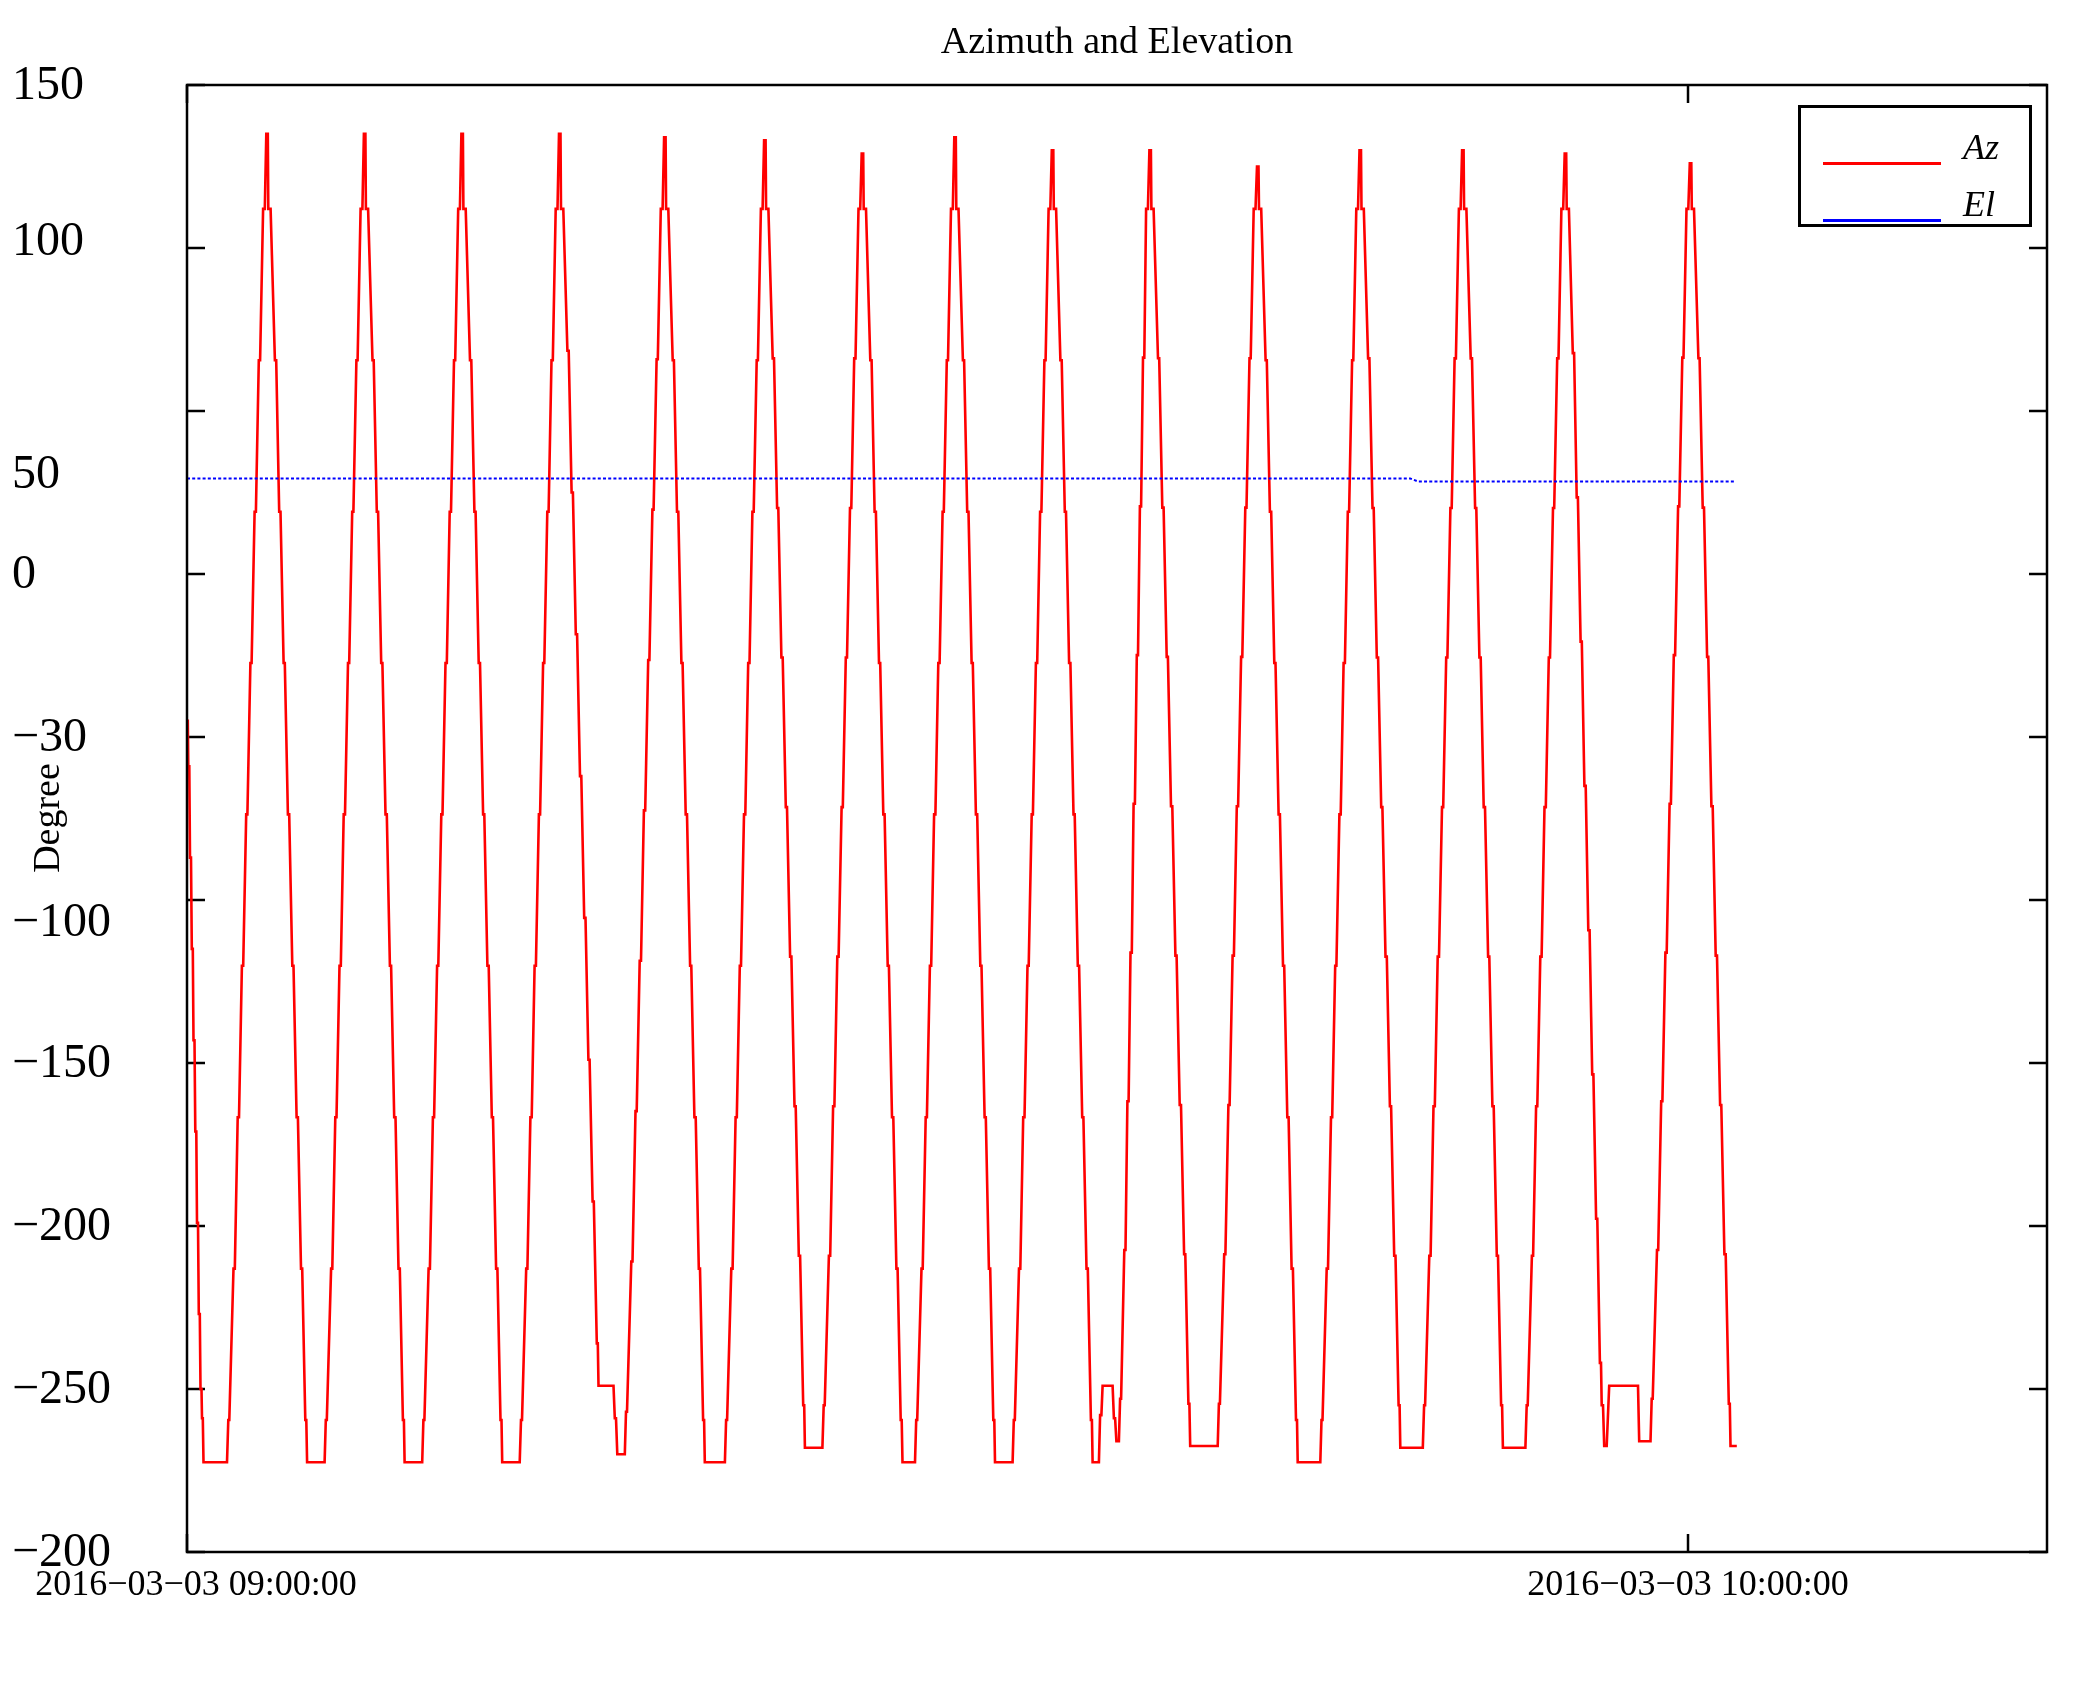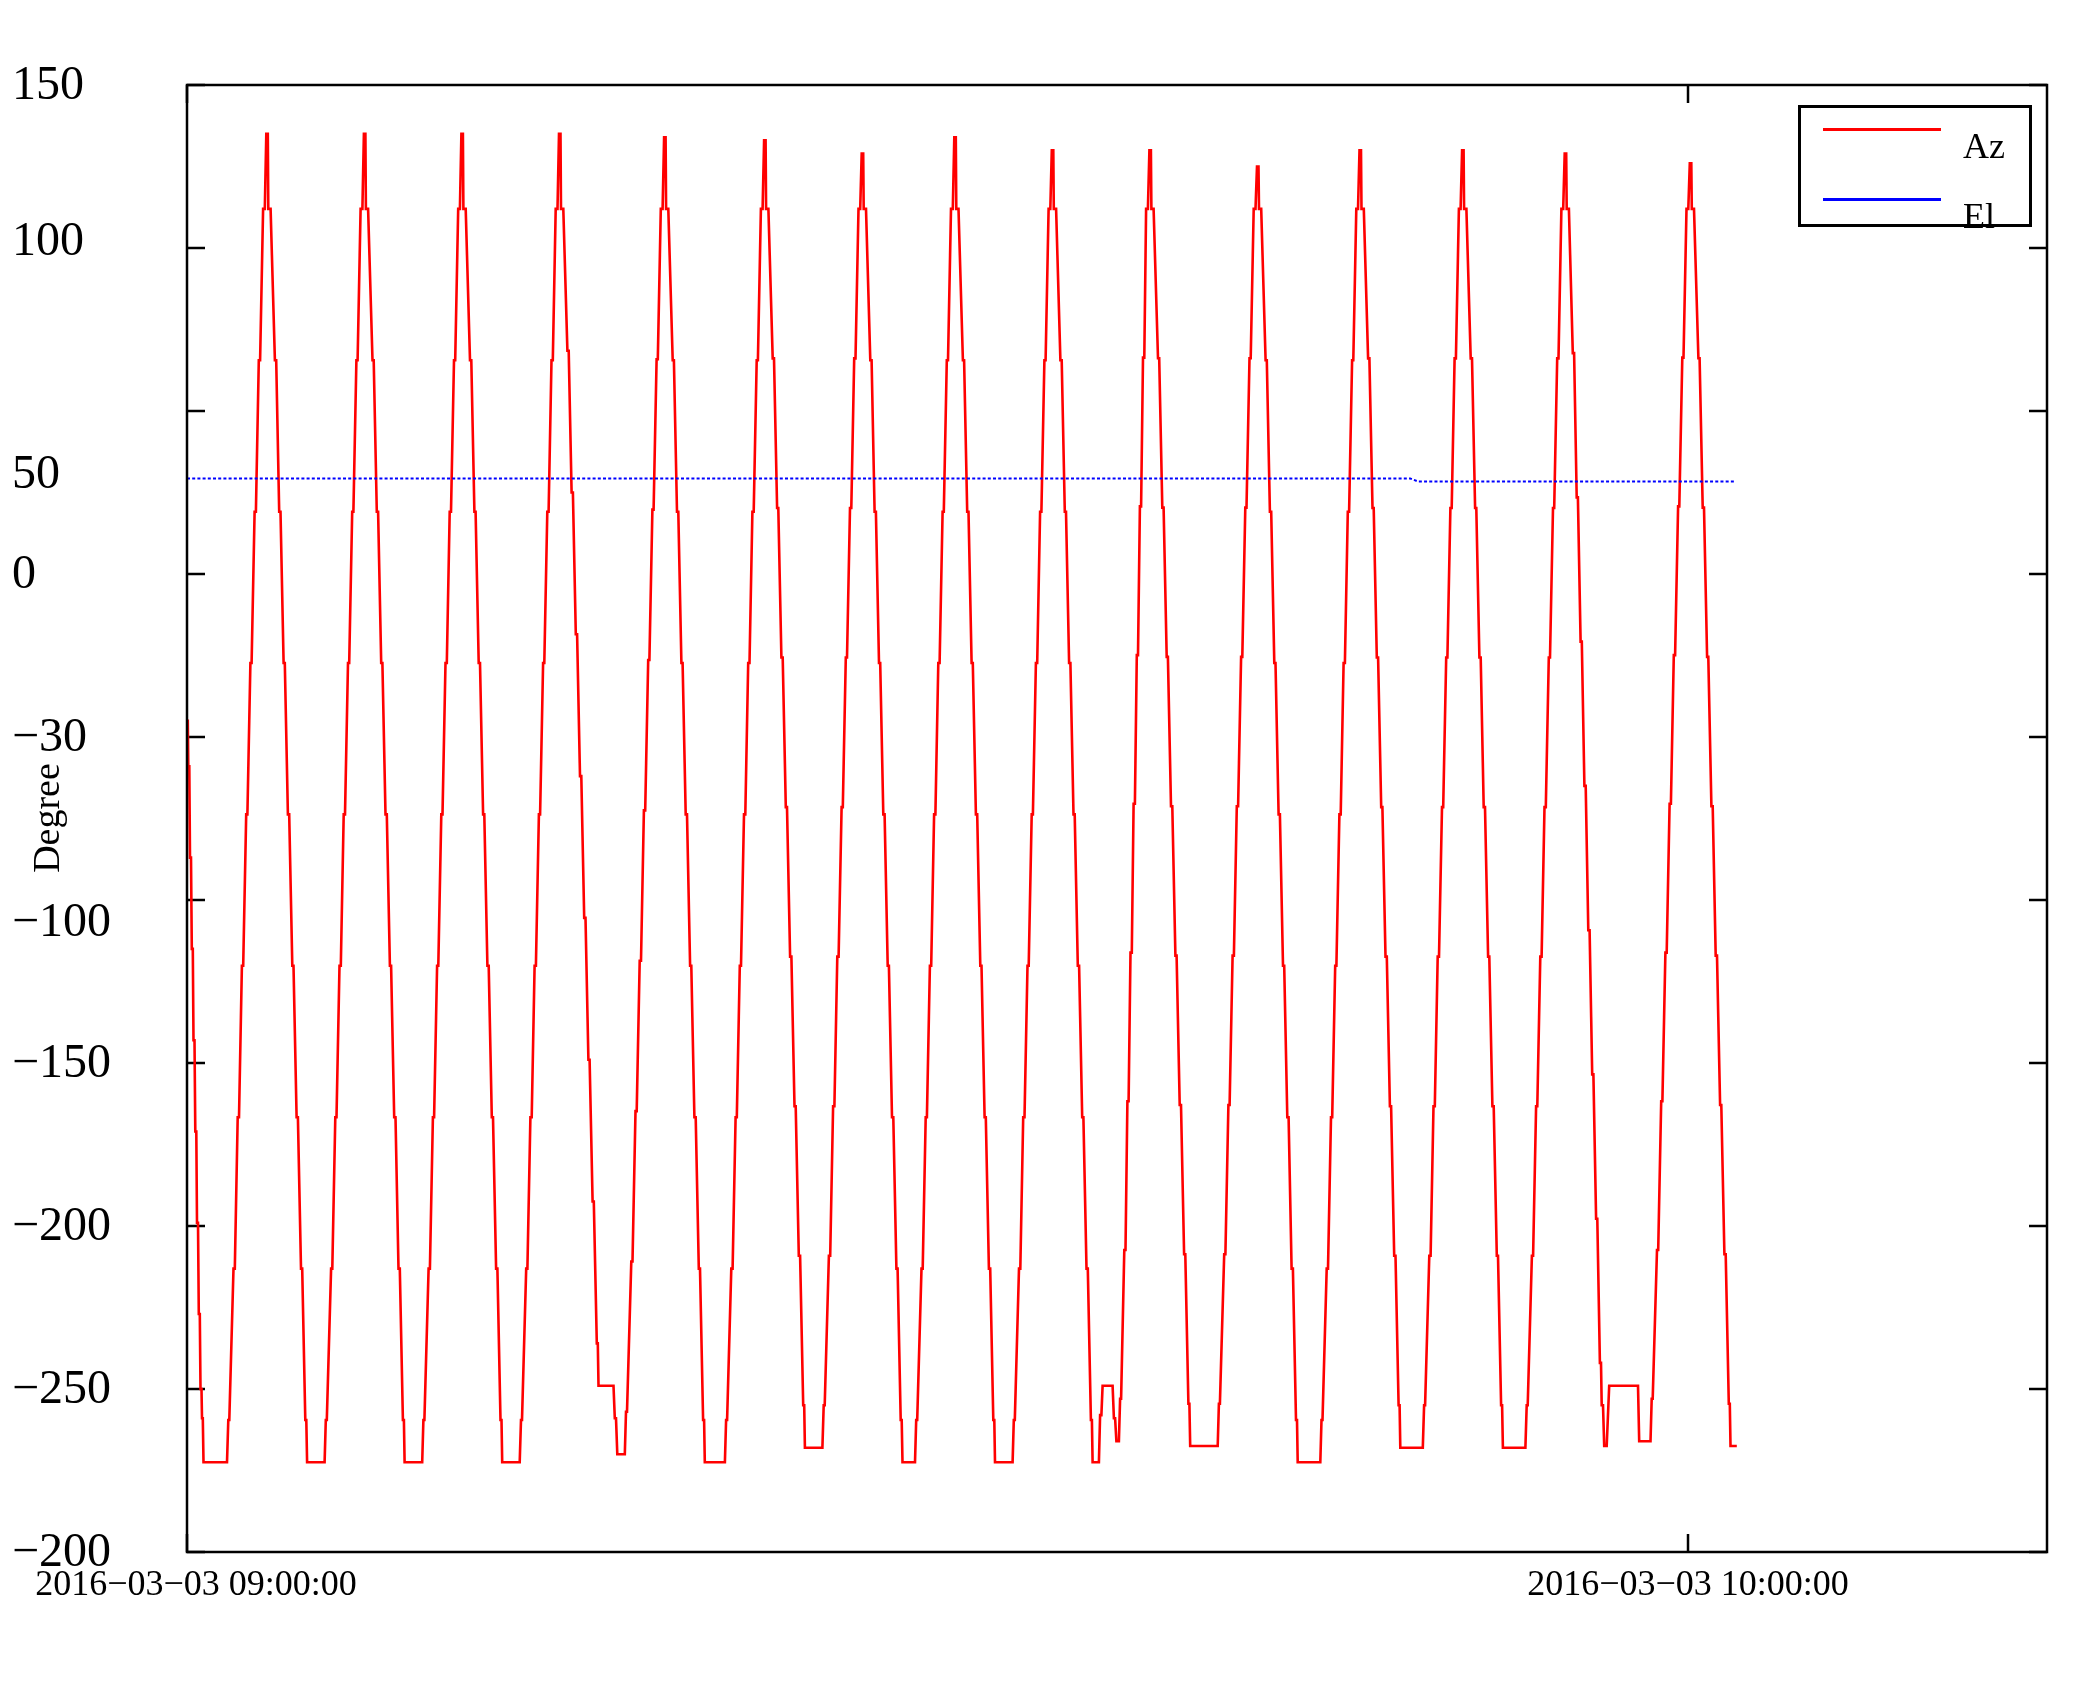--- a/index.html
+++ b/index.html
@@ -9,21 +9,21 @@
   .chart-title{position:absolute;left:187px;top:18px;width:1860px;text-align:center;
        font-size:38px;}
   .y-axis-label{position:absolute;left:46px;top:818px;font-size:38px;white-space:nowrap;
        transform:translate(-50%,-50%) rotate(-90deg);}
   .ytick{position:absolute;left:12px;width:160px;text-align:left;font-size:48px;
        transform:translateY(-54%);white-space:nowrap;}
   .xtick{position:absolute;width:900px;text-align:center;font-size:36px;top:1562px;
        white-space:nowrap;}
   .legend{position:absolute;left:1798px;top:105px;width:234px;height:122px;
        border:3px solid #000;background:#fff;box-sizing:border-box;}
-  .legend-row{display:flex;align-items:flex-start;height:50px;margin-top:20px;}
+  .legend-row{display:flex;align-items:flex-end;height:50px;margin-top:7px;font-style:italic;}
   .legend-swatch{width:118px;height:3px;margin-left:22px;flex:none;}
   .legend-label{font-size:36px;margin-left:22px;line-height:1;}
 </style>
 </head>
 <body>
 
 <div class="fig">
   <svg id="chart-svg" width="2075" height="1683" viewBox="0 0 2075 1683">
     <g id="g-ticks">
         <line stroke="#000" stroke-width="2.5" x1="187" y1="85" x2="205" y2="85"></line>
@@ -51,20 +51,21 @@
         <line stroke="#000" stroke-width="2.5" x1="1688.008742434432" y1="1552" x2="1688.008742434432" y2="1534"></line>
         <line stroke="#000" stroke-width="2.5" x1="1688.008742434432" y1="85" x2="1688.008742434432" y2="103"></line>
       </g>
     <g id="g-data">
         <polyline points="187.0,720.7 187.8,720.7 188.3,766.3 189.3,766.3 190.0,857.6 191.0,857.6 191.8,948.9 192.8,948.9 193.5,1040.2 194.5,1040.2 195.3,1131.5 196.3,1131.5 197.0,1222.7 198.0,1222.7 198.8,1314.0 199.8,1314.0 200.5,1389.0 201.5,1389.0 202.0,1418.3 202.8,1418.3 203.5,1462.3 227.0,1462.3 227.0,1462.3 228.3,1420.0 229.3,1420.0 233.5,1268.6 234.8,1268.6 237.7,1117.2 239.0,1117.2 241.9,965.8 243.2,965.8 246.2,814.4 247.4,814.4 250.4,663.0 251.6,663.0 254.6,511.7 255.9,511.7 258.8,360.3 260.1,360.3 263.1,208.9 264.8,208.9 266.3,133.9 267.8,133.9 268.3,208.9 270.6,208.9 274.9,360.3 276.2,360.3 279.2,511.7 280.5,511.7 283.6,663.0 284.8,663.0 287.9,814.4 289.2,814.4 292.3,965.8 293.5,965.8 296.6,1117.2 297.9,1117.2 301.0,1268.6 302.2,1268.6 305.3,1420.0 306.3,1420.0 307.1,1462.3 324.6,1462.3 324.6,1462.3 325.8,1420.0 326.8,1420.0 331.1,1268.6 332.3,1268.6 335.3,1117.2 336.5,1117.2 339.5,965.8 340.8,965.8 343.7,814.4 345.0,814.4 348.0,663.0 349.2,663.0 352.2,511.7 353.4,511.7 356.4,360.3 357.6,360.3 360.6,208.9 362.4,208.9 363.9,133.9 365.4,133.9 365.9,208.9 368.1,208.9 372.5,360.3 373.7,360.3 376.8,511.7 378.1,511.7 381.2,663.0 382.4,663.0 385.5,814.4 386.8,814.4 389.9,965.8 391.1,965.8 394.2,1117.2 395.5,1117.2 398.5,1268.6 399.8,1268.6 402.9,1420.0 403.9,1420.0 404.6,1462.3 422.2,1462.3 422.2,1462.3 423.4,1420.0 424.4,1420.0 428.6,1268.6 429.9,1268.6 432.9,1117.2 434.1,1117.2 437.1,965.8 438.3,965.8 441.3,814.4 442.5,814.4 445.5,663.0 446.8,663.0 449.7,511.7 451.0,511.7 454.0,360.3 455.2,360.3 458.2,208.9 459.9,208.9 461.4,133.9 462.9,133.9 463.4,208.9 465.7,208.9 470.0,360.3 471.3,360.3 474.4,511.7 475.6,511.7 478.7,663.0 480.0,663.0 483.1,814.4 484.3,814.4 487.4,965.8 488.7,965.8 491.8,1117.2 493.0,1117.2 496.1,1268.6 497.4,1268.6 500.5,1420.0 501.5,1420.0 502.2,1462.3 519.7,1462.3 519.7,1462.3 521.0,1420.0 522.0,1420.0 526.2,1268.6 527.4,1268.6 530.4,1117.2 531.7,1117.2 534.6,965.8 535.9,965.8 538.9,814.4 540.1,814.4 543.1,663.0 544.3,663.0 547.3,511.7 548.6,511.7 551.5,360.3 552.8,360.3 555.7,208.9 557.5,208.9 559.0,133.9 560.5,133.9 561.0,208.9 563.3,208.9 567.4,350.7 568.7,350.7 571.6,492.5 572.9,492.5 575.8,634.3 577.1,634.3 580.0,776.1 581.3,776.1 584.2,917.9 585.5,917.9 588.4,1059.7 589.6,1059.7 592.6,1201.5 593.8,1201.5 596.8,1343.4 597.8,1343.4 598.5,1385.7 613.5,1385.7 614.8,1418.3 616.0,1418.3 617.3,1454.2 621.0,1454.2 624.8,1454.2 624.8,1454.2 626.0,1411.8 627.0,1411.8 631.3,1261.5 632.5,1261.5 635.5,1111.1 636.7,1111.1 639.7,960.7 641.0,960.7 643.9,810.4 645.2,810.4 648.2,660.0 649.4,660.0 652.4,509.6 653.6,509.6 656.6,359.2 657.8,359.2 660.8,208.9 662.6,208.9 664.1,137.2 665.6,137.2 666.1,208.9 668.3,208.9 672.7,360.3 673.9,360.3 677.0,511.7 678.3,511.7 681.4,663.0 682.6,663.0 685.7,814.4 687.0,814.4 690.1,965.8 691.3,965.8 694.4,1117.2 695.7,1117.2 698.8,1268.6 700.0,1268.6 703.1,1420.0 704.1,1420.0 704.8,1462.3 724.9,1462.3 724.9,1462.3 726.1,1420.0 727.1,1420.0 731.3,1268.6 732.6,1268.6 735.6,1117.2 736.8,1117.2 739.8,965.8 741.0,965.8 744.0,814.4 745.3,814.4 748.2,663.0 749.5,663.0 752.4,511.7 753.7,511.7 756.7,360.3 757.9,360.3 760.9,208.9 762.6,208.9 764.1,140.4 765.6,140.4 766.1,208.9 768.4,208.9 772.7,358.4 774.0,358.4 777.1,508.0 778.3,508.0 781.4,657.5 782.7,657.5 785.8,807.1 787.0,807.1 790.1,956.6 791.4,956.6 794.5,1106.2 795.7,1106.2 798.8,1255.7 800.1,1255.7 803.2,1405.3 804.2,1405.3 804.9,1447.7 822.4,1447.7 822.4,1447.7 823.7,1405.3 824.7,1405.3 828.9,1255.7 830.2,1255.7 833.1,1106.2 834.4,1106.2 837.3,956.6 838.6,956.6 841.6,807.1 842.8,807.1 845.8,657.5 847.0,657.5 850.0,508.0 851.3,508.0 854.2,358.4 855.5,358.4 858.5,208.9 860.2,208.9 861.7,153.5 863.2,153.5 863.7,208.9 866.0,208.9 870.3,360.3 871.6,360.3 874.6,511.7 875.9,511.7 879.0,663.0 880.2,663.0 883.3,814.4 884.6,814.4 887.7,965.8 888.9,965.8 892.0,1117.2 893.3,1117.2 896.4,1268.6 897.6,1268.6 900.7,1420.0 901.7,1420.0 902.5,1462.3 915.0,1462.3 915.0,1462.3 916.2,1420.0 917.2,1420.0 921.5,1268.6 922.7,1268.6 925.7,1117.2 926.9,1117.2 929.9,965.8 931.2,965.8 934.1,814.4 935.4,814.4 938.3,663.0 939.6,663.0 942.6,511.7 943.8,511.7 946.8,360.3 948.0,360.3 951.0,208.9 952.8,208.9 954.3,137.2 955.8,137.2 956.3,208.9 958.5,208.9 962.9,360.3 964.1,360.3 967.2,511.7 968.5,511.7 971.6,663.0 972.8,663.0 975.9,814.4 977.2,814.4 980.3,965.8 981.5,965.8 984.6,1117.2 985.8,1117.2 988.9,1268.6 990.2,1268.6 993.3,1420.0 994.3,1420.0 995.0,1462.3 1012.6,1462.3 1012.6,1462.3 1013.8,1420.0 1014.8,1420.0 1019.0,1268.6 1020.3,1268.6 1023.2,1117.2 1024.5,1117.2 1027.5,965.8 1028.7,965.8 1031.7,814.4 1032.9,814.4 1035.9,663.0 1037.2,663.0 1040.1,511.7 1041.4,511.7 1044.4,360.3 1045.6,360.3 1048.6,208.9 1050.3,208.9 1051.8,150.2 1053.3,150.2 1053.8,208.9 1056.1,208.9 1060.4,360.3 1061.7,360.3 1064.8,511.7 1066.0,511.7 1069.1,663.0 1070.4,663.0 1073.5,814.4 1074.7,814.4 1077.8,965.8 1079.1,965.8 1082.2,1117.2 1083.4,1117.2 1086.5,1268.6 1087.8,1268.6 1090.9,1420.0 1091.9,1420.0 1092.6,1462.3 1098.9,1462.3 1100.1,1415.1 1101.4,1415.1 1102.6,1385.7 1112.6,1385.7 1113.9,1418.3 1115.1,1418.3 1116.4,1441.2 1118.9,1441.2 1118.9,1441.2 1120.1,1398.8 1121.1,1398.8 1124.3,1250.0 1125.5,1250.0 1127.4,1101.3 1128.6,1101.3 1130.5,952.6 1131.8,952.6 1133.6,803.8 1134.9,803.8 1136.8,655.1 1138.0,655.1 1139.9,506.4 1141.1,506.4 1143.0,357.6 1144.3,357.6 1146.1,208.9 1147.9,208.9 1149.4,150.2 1150.9,150.2 1151.4,208.9 1153.6,208.9 1158.0,358.2 1159.2,358.2 1162.3,507.6 1163.6,507.6 1166.7,656.9 1167.9,656.9 1171.0,806.3 1172.3,806.3 1175.4,955.6 1176.6,955.6 1179.7,1105.0 1181.0,1105.0 1184.1,1254.3 1185.3,1254.3 1188.4,1403.7 1189.4,1403.7 1190.2,1446.0 1217.7,1446.0 1217.7,1446.0 1218.9,1403.7 1219.9,1403.7 1224.2,1254.3 1225.4,1254.3 1228.4,1105.0 1229.6,1105.0 1232.6,955.6 1233.9,955.6 1236.8,806.3 1238.1,806.3 1241.1,656.9 1242.3,656.9 1245.3,507.6 1246.5,507.6 1249.5,358.2 1250.7,358.2 1253.7,208.9 1255.5,208.9 1257.0,166.5 1258.5,166.5 1259.0,208.9 1261.2,208.9 1265.6,360.3 1266.8,360.3 1269.9,511.7 1271.2,511.7 1274.3,663.0 1275.5,663.0 1278.6,814.4 1279.9,814.4 1283.0,965.8 1284.2,965.8 1287.3,1117.2 1288.6,1117.2 1291.6,1268.6 1292.9,1268.6 1296.0,1420.0 1297.0,1420.0 1297.7,1462.3 1320.3,1462.3 1320.3,1462.3 1321.5,1420.0 1322.5,1420.0 1326.7,1268.6 1328.0,1268.6 1331.0,1117.2 1332.2,1117.2 1335.2,965.8 1336.4,965.8 1339.4,814.4 1340.7,814.4 1343.6,663.0 1344.9,663.0 1347.8,511.7 1349.1,511.7 1352.1,360.3 1353.3,360.3 1356.3,208.9 1358.0,208.9 1359.5,150.2 1361.0,150.2 1361.5,208.9 1363.8,208.9 1368.1,358.4 1369.4,358.4 1372.5,508.0 1373.7,508.0 1376.8,657.5 1378.1,657.5 1381.2,807.1 1382.4,807.1 1385.5,956.6 1386.8,956.6 1389.9,1106.2 1391.1,1106.2 1394.2,1255.7 1395.5,1255.7 1398.6,1405.3 1399.6,1405.3 1400.3,1447.7 1422.8,1447.7 1422.8,1447.7 1424.1,1405.3 1425.1,1405.3 1429.3,1255.7 1430.6,1255.7 1433.5,1106.2 1434.8,1106.2 1437.7,956.6 1439.0,956.6 1442.0,807.1 1443.2,807.1 1446.2,657.5 1447.4,657.5 1450.4,508.0 1451.7,508.0 1454.6,358.4 1455.9,358.4 1458.9,208.9 1460.6,208.9 1462.1,150.2 1463.6,150.2 1464.1,208.9 1466.4,208.9 1470.7,358.4 1472.0,358.4 1475.1,508.0 1476.3,508.0 1479.4,657.5 1480.7,657.5 1483.7,807.1 1485.0,807.1 1488.1,956.6 1489.3,956.6 1492.4,1106.2 1493.7,1106.2 1496.8,1255.7 1498.0,1255.7 1501.1,1405.3 1502.1,1405.3 1502.9,1447.7 1525.4,1447.7 1525.4,1447.7 1526.7,1405.3 1527.7,1405.3 1531.9,1255.7 1533.1,1255.7 1536.1,1106.2 1537.3,1106.2 1540.3,956.6 1541.6,956.6 1544.5,807.1 1545.8,807.1 1548.8,657.5 1550.0,657.5 1553.0,508.0 1554.2,508.0 1557.2,358.4 1558.5,358.4 1561.4,208.9 1563.2,208.9 1564.7,153.5 1566.2,153.5 1566.7,208.9 1568.9,208.9 1572.8,353.1 1574.1,353.1 1576.7,497.4 1577.9,497.4 1580.6,641.6 1581.8,641.6 1584.4,785.9 1585.7,785.9 1588.3,930.2 1589.6,930.2 1592.2,1074.4 1593.4,1074.4 1596.1,1218.7 1597.3,1218.7 1599.9,1362.9 1601.0,1362.9 1601.7,1405.3 1603.0,1405.3 1604.2,1446.0 1606.7,1446.0 1609.2,1385.7 1638.0,1385.7 1639.2,1441.2 1645.5,1441.2 1650.5,1441.2 1650.5,1441.2 1651.7,1398.8 1652.7,1398.8 1657.0,1250.0 1658.2,1250.0 1661.2,1101.3 1662.4,1101.3 1665.4,952.6 1666.7,952.6 1669.6,803.8 1670.9,803.8 1673.8,655.1 1675.1,655.1 1678.1,506.4 1679.3,506.4 1682.3,357.6 1683.5,357.6 1686.5,208.9 1688.3,208.9 1689.8,163.2 1691.3,163.2 1691.8,208.9 1694.0,208.9 1698.4,358.2 1699.6,358.2 1702.7,507.6 1704.0,507.6 1707.1,656.9 1708.3,656.9 1711.4,806.3 1712.7,806.3 1715.7,955.6 1717.0,955.6 1720.1,1105.0 1721.3,1105.0 1724.4,1254.3 1725.7,1254.3 1728.8,1403.7 1729.8,1403.7 1730.5,1446.0 1736.8,1446.0" fill="none" stroke="#ff0000" stroke-width="2.6"></polyline>
         <polyline points="187.0,478.5 1410.3,478.5 1417.8,481.4 1735.5,481.4" fill="none" stroke="#0000ff" stroke-width="2" stroke-dasharray="3 2.2"></polyline>
       </g>
     <rect id="plot-border" x="187" y="85" width="1860" height="1467" fill="none" stroke="#000" stroke-width="2.5"></rect>
   </svg>
 
+  <div class="chart-title">Azimuth and Elevation</div>
 
   <div class="y-axis-label">Degree</div>
 
   <div id="ytick-labels">
       <div class="ytick" style="top: 85px;">150</div>
       <div class="ytick" style="top: 241px;">100</div>
       <div class="ytick" style="top: 435px; margin-top: 39px;">50</div>
       <div class="ytick" style="top: 574px;">0</div>
       <div class="ytick" style="top: 737px;">−30</div>
       <div class="ytick" style="top: 900px; margin-top: 22px;">−100</div>

